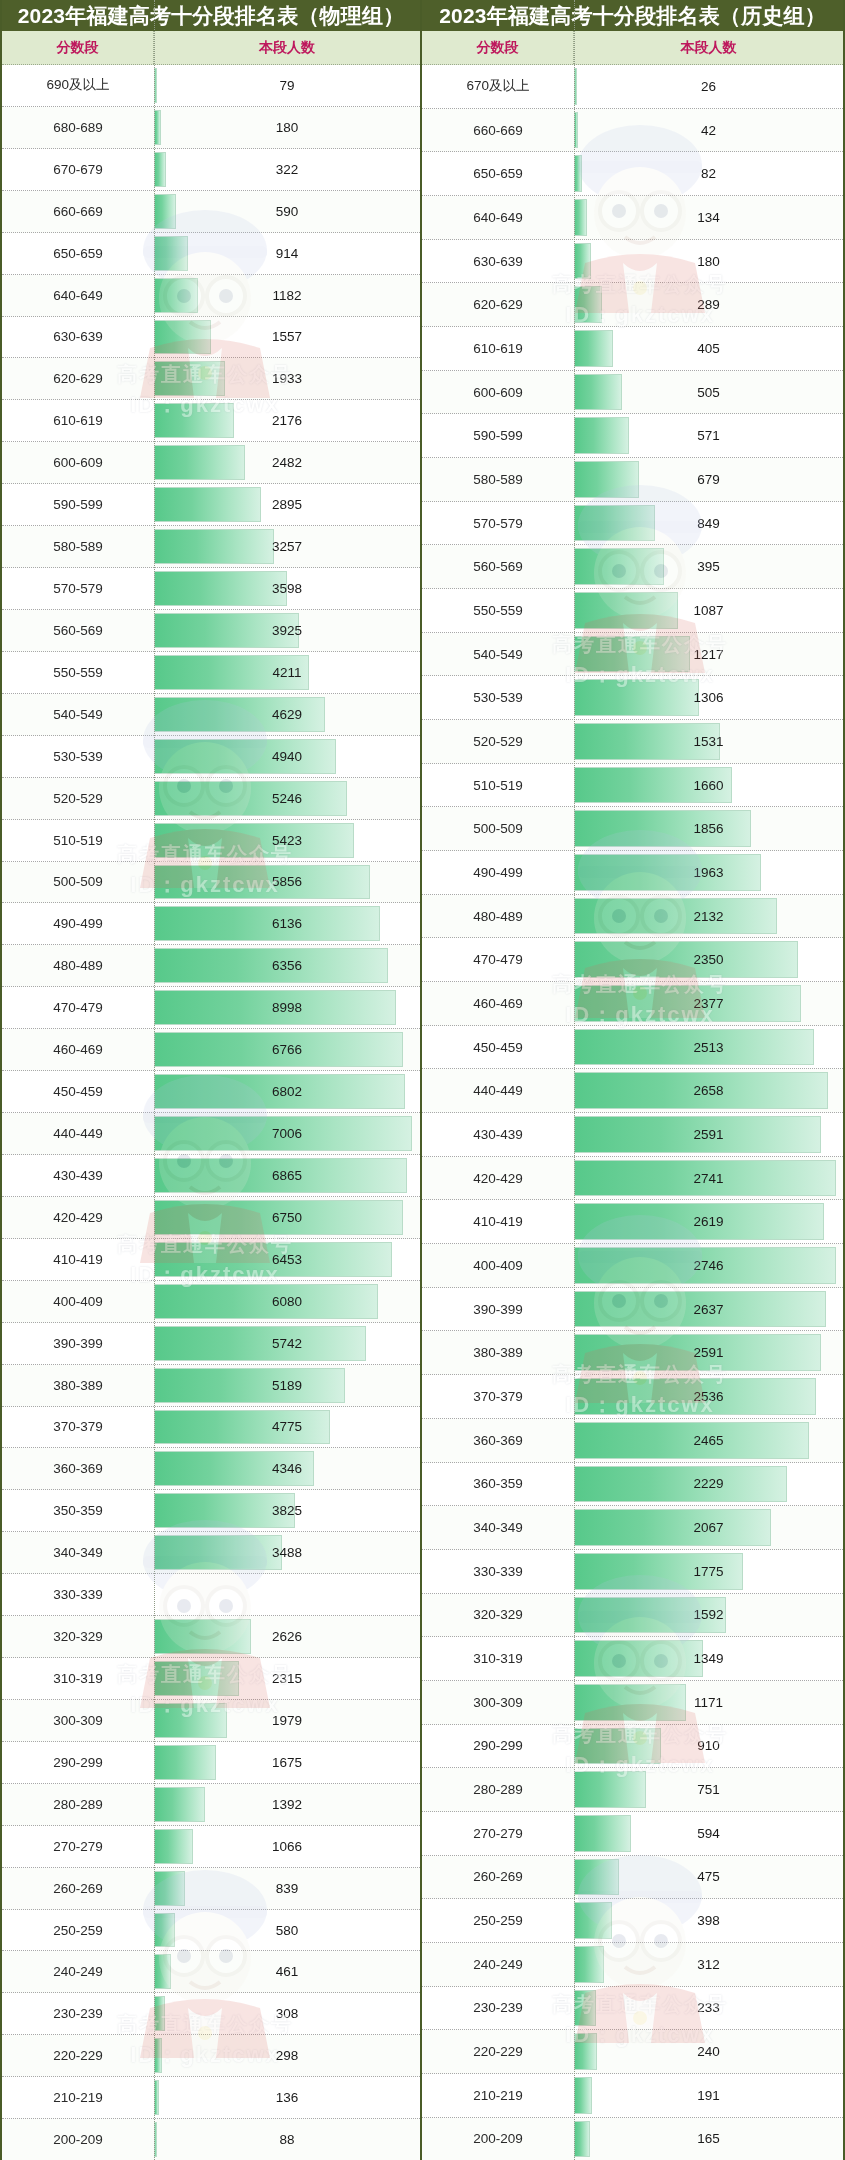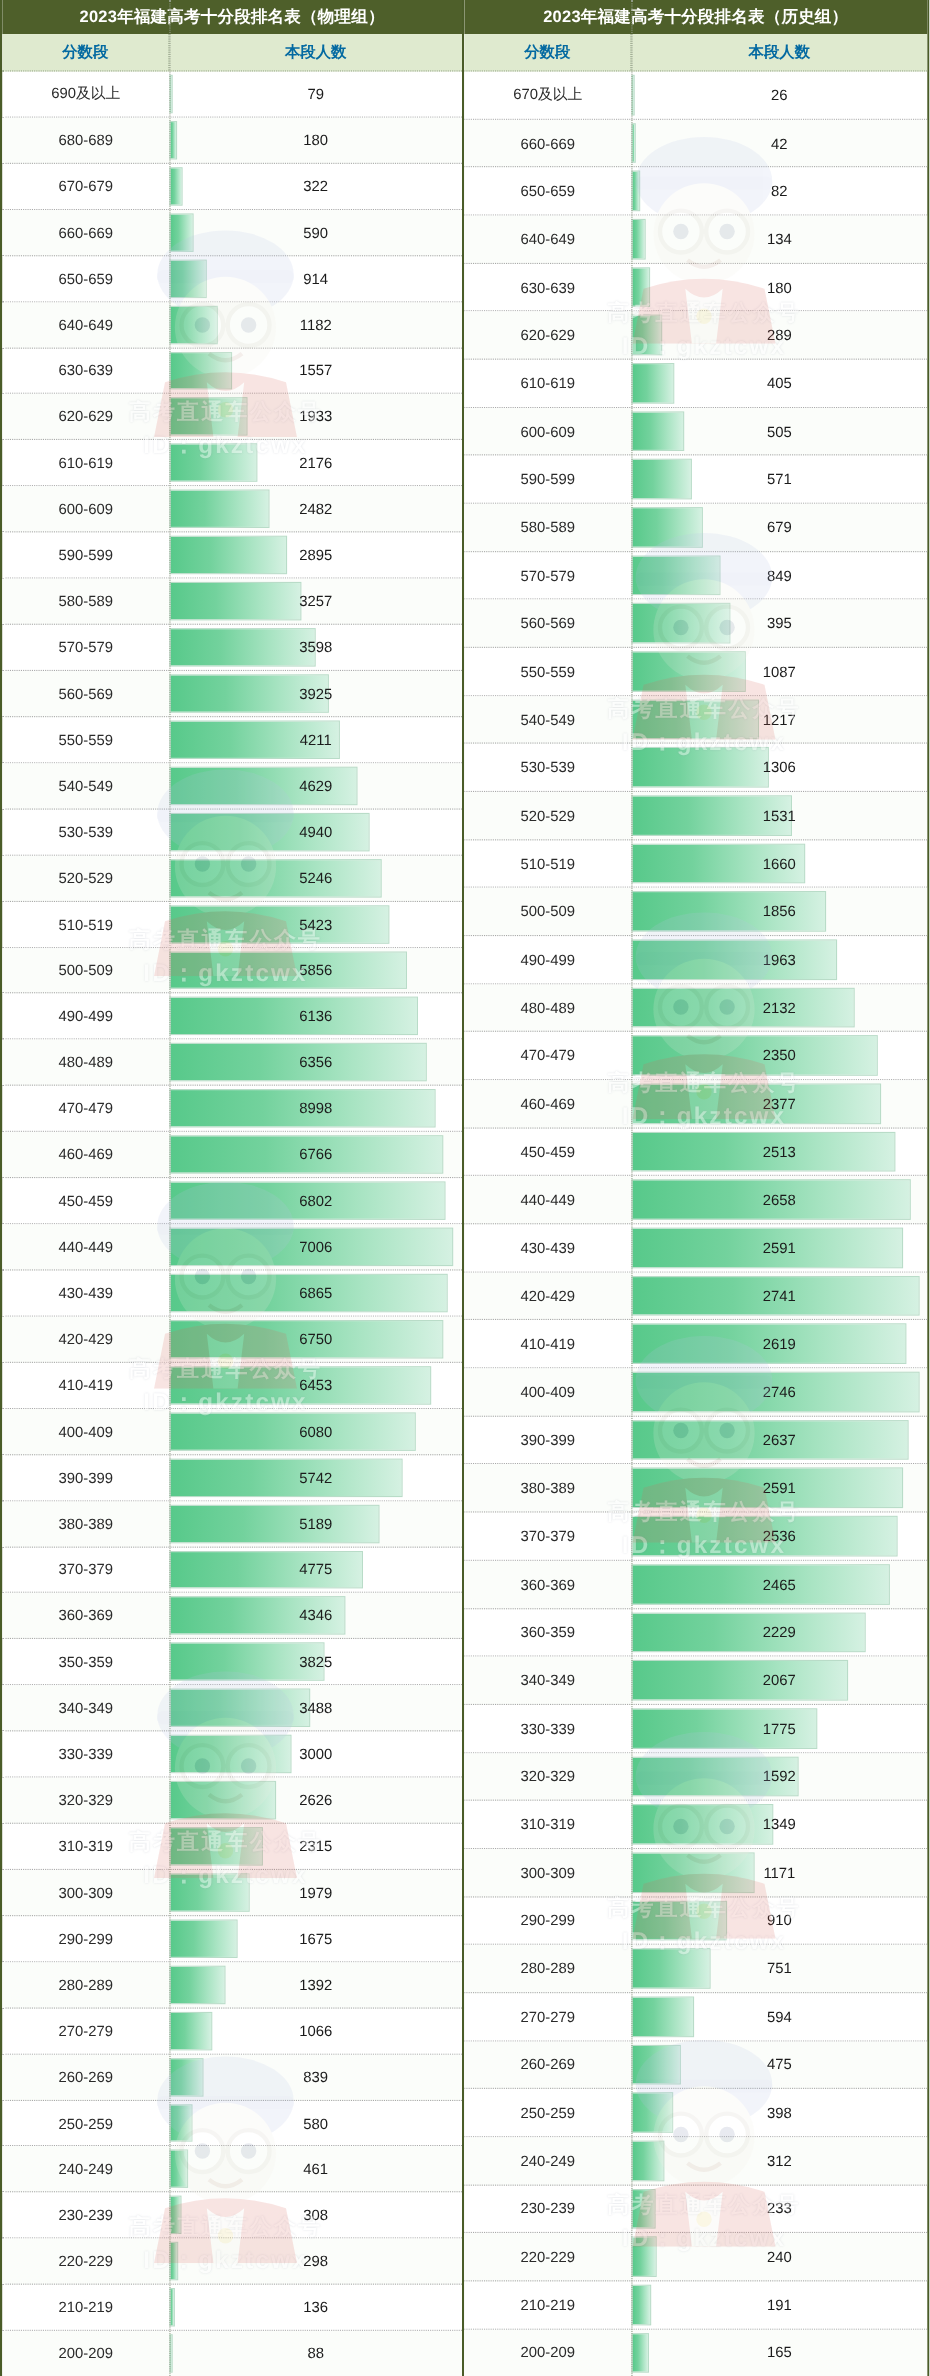--- a/index.html
+++ b/index.html
@@ -32,21 +32,21 @@
     background: #ffffff;
     overflow: hidden;
   }
   .panel.right { width: 423px; border-left: none; }
 
   .title-bar {
     height: 31px;
     flex: 0 0 31px;
     background: #4e5f2a;
     color: #ffffff;
-    font-size: 15px;
+    font-size: 21px;
     font-weight: bold;
     letter-spacing: .2px;
     display: flex;
     align-items: center;
     justify-content: center;
     white-space: nowrap;
   }
 
   .head-row {
     height: 34px;
@@ -55,21 +55,21 @@
     display: flex;
     align-items: stretch;
     border-bottom: 1px dotted #9aa98c;
   }
   .head-cell {
     display: flex;
     align-items: center;
     justify-content: center;
     font-size: 14px;
     font-weight: bold;
-    color: #0369a1;
+    color: #be185d;
   }
   .head-cell.c1 { width: 152px; flex: 0 0 152px; border-right: 1px dotted #9aa98c; }
   .head-cell.c2 { flex: 1 1 auto; }
   .panel.right .head-cell.c1 { width: 152px; flex: 0 0 152px; }
 
   .rows {
     flex: 1 1 auto;
     display: flex;
     flex-direction: column;
     text-align: right;
@@ -419,24 +419,20 @@
         </div>
         <div class="row alt">
           <div class="cell-band">340-349</div>
           <div class="cell-count">
             <div class="bar" style="width: 128.4px;"></div>
             <span class="count-text">3488</span>
           </div>
         </div>
         <div class="row">
           <div class="cell-band">330-339</div>
-          <div class="cell-count">
-            <div class="bar" style="width: 110.5px;"></div>
-            <span class="count-text">3000</span>
-          </div>
         </div>
         <div class="row alt">
           <div class="cell-band">320-329</div>
           <div class="cell-count">
             <div class="bar" style="width: 96.7px;"></div>
             <span class="count-text">2626</span>
           </div>
         </div>
         <div class="row">
           <div class="cell-band">310-319</div>

